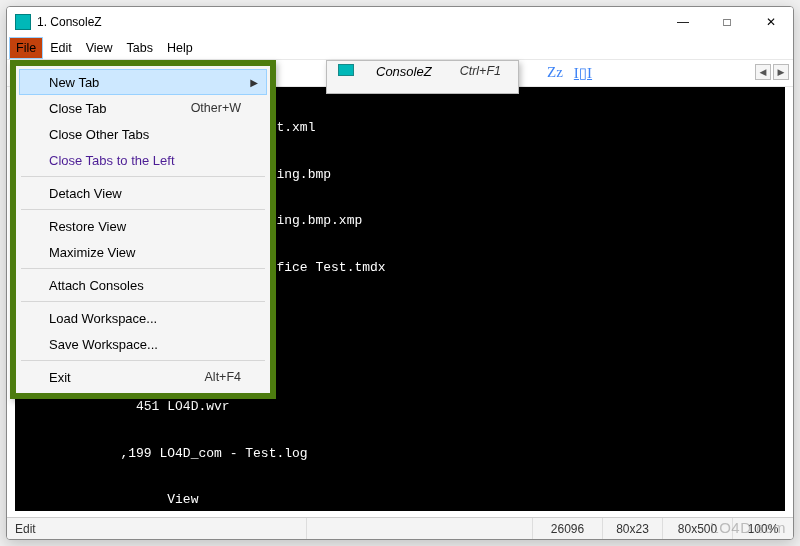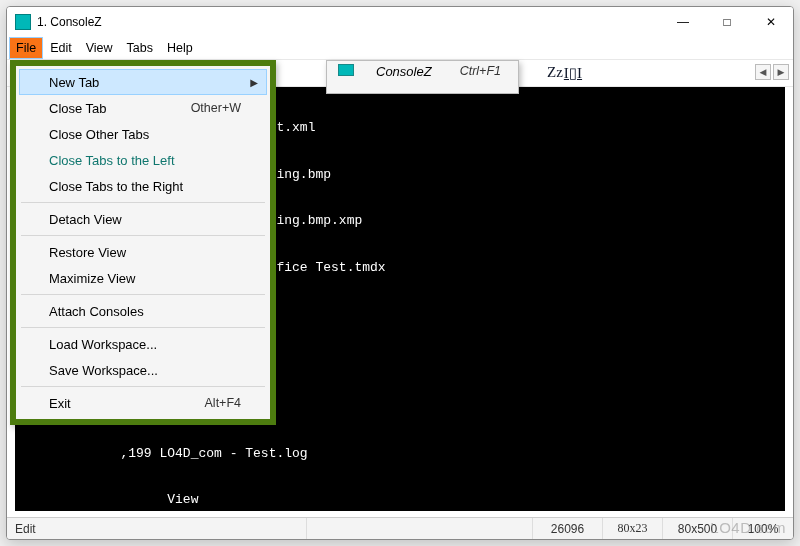--- a/index.html
+++ b/index.html
@@ -55,21 +55,21 @@
     padding: 0 2px;
     background: #fff;
     font-size: 12.5px;
   }
   .menu-item {
     padding: 2px 7px;
     display: flex; align-items: center;
     cursor: default;
   }
   .menu-item.active {
-    background: #f97316;
+    background: #c2410c;
     border: 1px solid #99d1ff;
     padding: 1px 6px;
   }
 
   .toolbar {
     height: 28px;
     background: #fff;
     border-top: 1px solid #e8e8e8;
     border-bottom: 1px solid #e8e8e8;
     position: relative;
@@ -85,22 +85,22 @@
     width: 16px; height: 16px;
     border: 1px solid #bbb;
     background: #f5f5f5;
     font-size: 9px;
     display: flex; align-items: center; justify-content: center;
     color: #555;
   }
   .toolbar-z {
     position: absolute;
     left: 540px; top: 4px;
-    display: flex; gap: 1px;
-    color: #0f172a;
+    display: flex; gap: 11px;
+    color: #3b82f6;
     font-family: Georgia, serif;
   }
   .toolbar-z span { font-size: 15px; }
 
   .console {
     flex: 1;
     background: #000;
     color: #fff;
     font-family: "Consolas","Courier New",monospace;
     font-size: 13px;
@@ -151,21 +151,21 @@
     padding: 0 26px 0 30px;
     position: relative;
     cursor: default;
   }
   .dd-item.highlight {
     background: #cde8ff;
     border: 1px solid #99d1ff;
     padding: 0 25px 0 29px;
     height: 26px;
   }
-  .dd-item.disabled { color: #0f766e; justify-content: flex-end; }
+  .dd-item.disabled { color: #4c1d95; justify-content: flex-end; }
   .dd-label { flex: 1; }
   .dd-shortcut { color: #333; font-size: 12.5px; }
   .dd-arrow {
     position: absolute;
     right: 8px;
     font-size: 10px;
     color: #333;
   }
   .dd-sep {
     height: 1px;
@@ -270,43 +270,40 @@
     
     
   </div>
 
   <div style="height:6px;background:#fff;"></div>
 
   <div class="statusbar">
     <div class="status-cell" style="width:300px;">Edit</div>
     <div class="status-spacer status-cell"></div>
     <div class="status-cell" style="width:70px;justify-content:center;">26096</div>
-    <div class="status-cell" style="width:60px;justify-content:center;font-family:Liberation Serif, serif;">80x23</div>
+    <div class="status-cell" style="width:60px;justify-content:center;">80x23</div>
     <div class="status-cell" style="width:70px;justify-content:center;">80x500</div>
     <div class="status-cell" style="width:60px;justify-content:center;">100%</div>
   </div>
 </div>
 
 <div class="dropdown">
   <div class="dd-item highlight">
     <span class="dd-label">New Tab</span>
     <span class="dd-arrow">▶</span>
   </div>
   <div class="dd-item">
     <span class="dd-label">Close Tab</span>
     <span class="dd-shortcut">Other+W</span>
   </div>
   <div class="dd-item">
     <span class="dd-label">Close Other Tabs</span>
   </div>
   <div class="dd-item disabled">
     <span class="dd-label">Close Tabs to the Left</span>
-  </div>
-  <div class="dd-item">
-    <span class="dd-label">Close Tabs to the Right</span>
   </div>
   <div class="dd-sep"></div>
   <div class="dd-item">
     <span class="dd-label">Detach View</span>
   </div>
   <div class="dd-sep"></div>
   <div class="dd-item">
     <span class="dd-label">Restore View</span>
   </div>
   <div class="dd-item">

